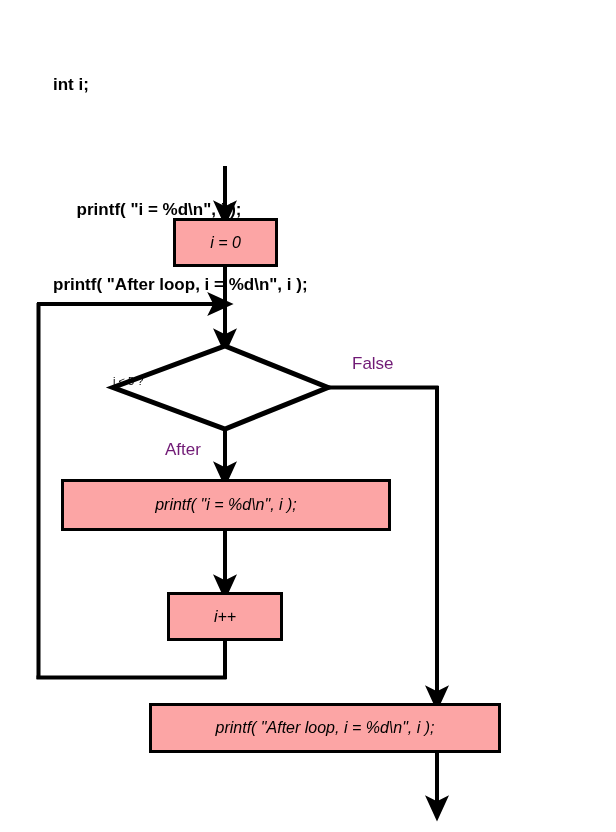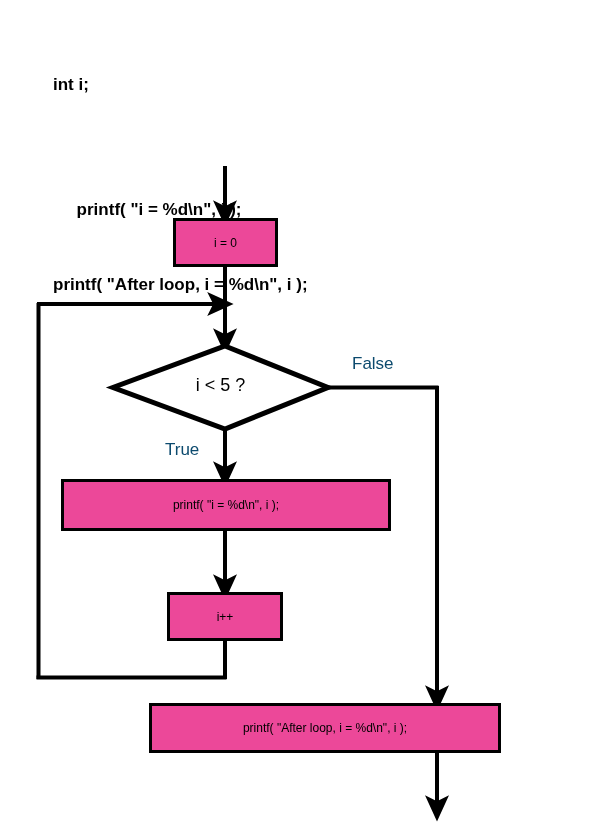--- a/index.html
+++ b/index.html
@@ -26,57 +26,58 @@
     color: #000000;
   }
   .code-line {
     white-space: pre;
     display: block;
     font-weight: bold;
   }
   .node-box {
     position: absolute;
     border: 3px solid #000000;
-    background: #ec4899;
+    background: #fca5a5;
     box-sizing: border-box;
     display: flex;
     align-items: center;
     justify-content: center;
-    font-size: 12px;
+    font-size: 16px;
     color: #000000;
     white-space: pre;
+    font-style: italic;
   }
   #node-init      { left: 173px; top: 218px; width: 105px; height: 49px; }
   #node-printf    { left:  61px; top: 479px; width: 330px; height: 52px; }
   #node-increment { left: 167px; top: 592px; width: 116px; height: 49px; }
   #node-after     { left: 149px; top: 703px; width: 352px; height: 50px; }
 
   #svg-layer {
     position: absolute;
     left: 0; top: 0;
     width: 616px;
     height: 832px;
     pointer-events: none;
   }
   .edge-label {
     position: absolute;
     font-size: 17px;
-    color: #0c4a6e;
+    color: #701a75;
     white-space: pre;
   }
   #label-false { left: 352px; top: 354px; }
   #label-true  { left: 165px; top: 440px; }
 
   .diamond-text {
     position: absolute;
     left: 113px;
     top: 375px;
     width: 215px;
-    text-align: center;
-    font-size: 18px;
+    text-align: left;
+    font-size: 11px;
     color: #000000;
     white-space: pre;
   }
 </style>
 </head>
 <body>
 
 <div id="canvas">
 
   <div class="code-block">
@@ -124,15 +125,15 @@
 
   <div class="diamond-text">i &lt; 5 ?</div>
 
   <div class="node-box" id="node-printf">printf( "i = %d\n", i );</div>
 
   <div class="node-box" id="node-increment">i++</div>
 
   <div class="node-box" id="node-after">printf( "After loop, i = %d\n", i );</div>
 
   <div class="edge-label" id="label-false">False</div>
-  <div class="edge-label" id="label-true">True</div>
+  <div class="edge-label" id="label-true">After</div>
 
 </div>
 
 </body></html>

